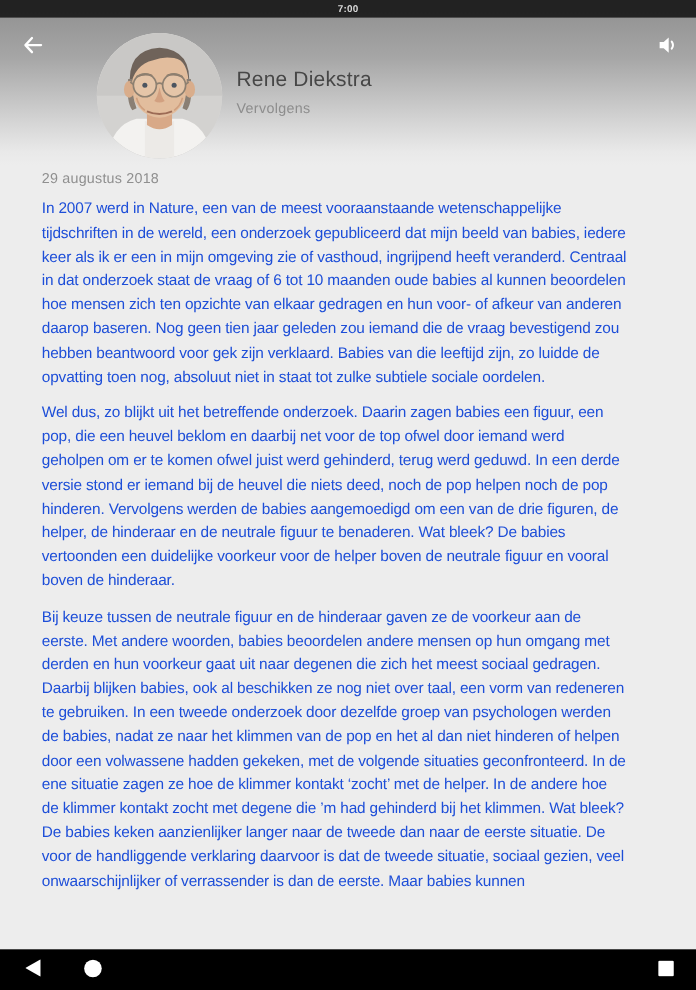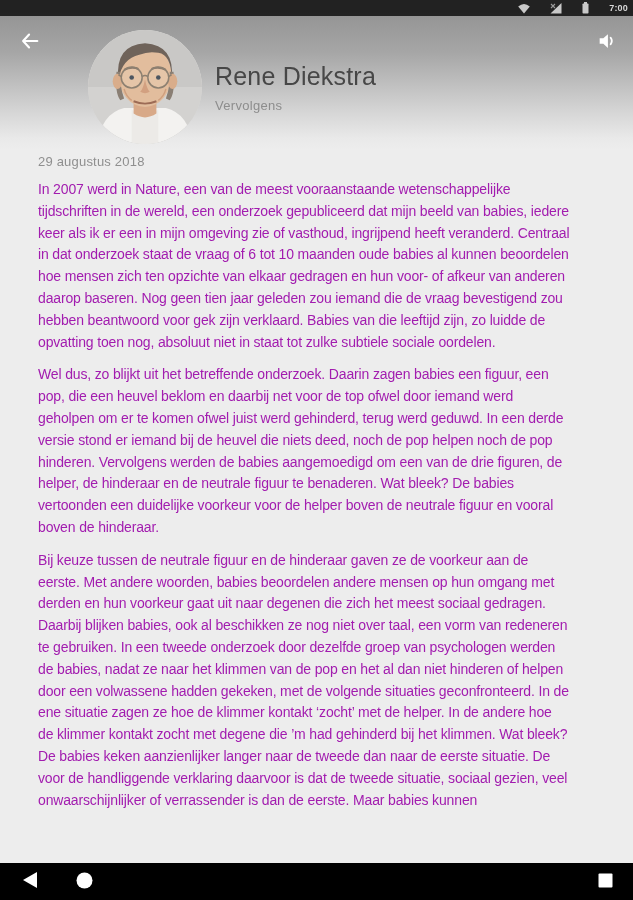--- a/index.html
+++ b/index.html
@@ -26,20 +26,21 @@
   .status-bar {
     position: absolute;
     top: 0; left: 0; right: 0;
     height: 16px;
     background: rgba(10,10,10,0.82);
     display: flex;
     align-items: center;
     justify-content: flex-end;
     gap: 20px;
     padding: 0 5px;
+    flex-direction: column;
   }
   .status-bar svg { display: block; }
   .status-time {
     color: #d8d8d8;
     font-size: 9px;
     font-weight: bold;
     letter-spacing: 0.2px;
     line-height: 16px;
   }
 
@@ -62,21 +63,21 @@
     position: absolute;
     left: 88px; top: 30px;
     width: 114px; height: 114px;
     border-radius: 50%;
     overflow: hidden;
     background: #d8d7d5;
   }
   .avatar svg { display: block; width: 100%; height: 100%; }
 
   .author-info { position: absolute; left: 215px; top: 62px; }
-  .author-name { font-size: 25px; color: #474747; letter-spacing: 0.2px; }
+  .author-name { font-size: 19px; color: #474747; letter-spacing: 0.2px; }
   .author-role { margin-top: 7px; font-size: 13px; color: #8d8d8d; letter-spacing: 0.3px; }
 
   
   .content {
     padding: 4px 63px 0 38px;
   }
   .article-date {
     font-size: 13px;
     color: #8f8f8f;
     letter-spacing: 0.2px;
@@ -86,21 +87,21 @@
     font-size: 18px;
     font-weight: bold;
     color: #1e1e1e;
     letter-spacing: 0.2px;
   }
   .article-body { margin-top: 10px; }
   .article-body p {
     font-size: 14px;
     line-height: 21.8px;
     letter-spacing: -0.15px;
-    color: #a21caf;
+    color: #1d4ed8;
     margin-bottom: 11px;
   }
 
   
   .nav-bar {
     position: absolute;
     left: 0; right: 0; bottom: 0;
     height: 37px;
     background: #000;
   }

